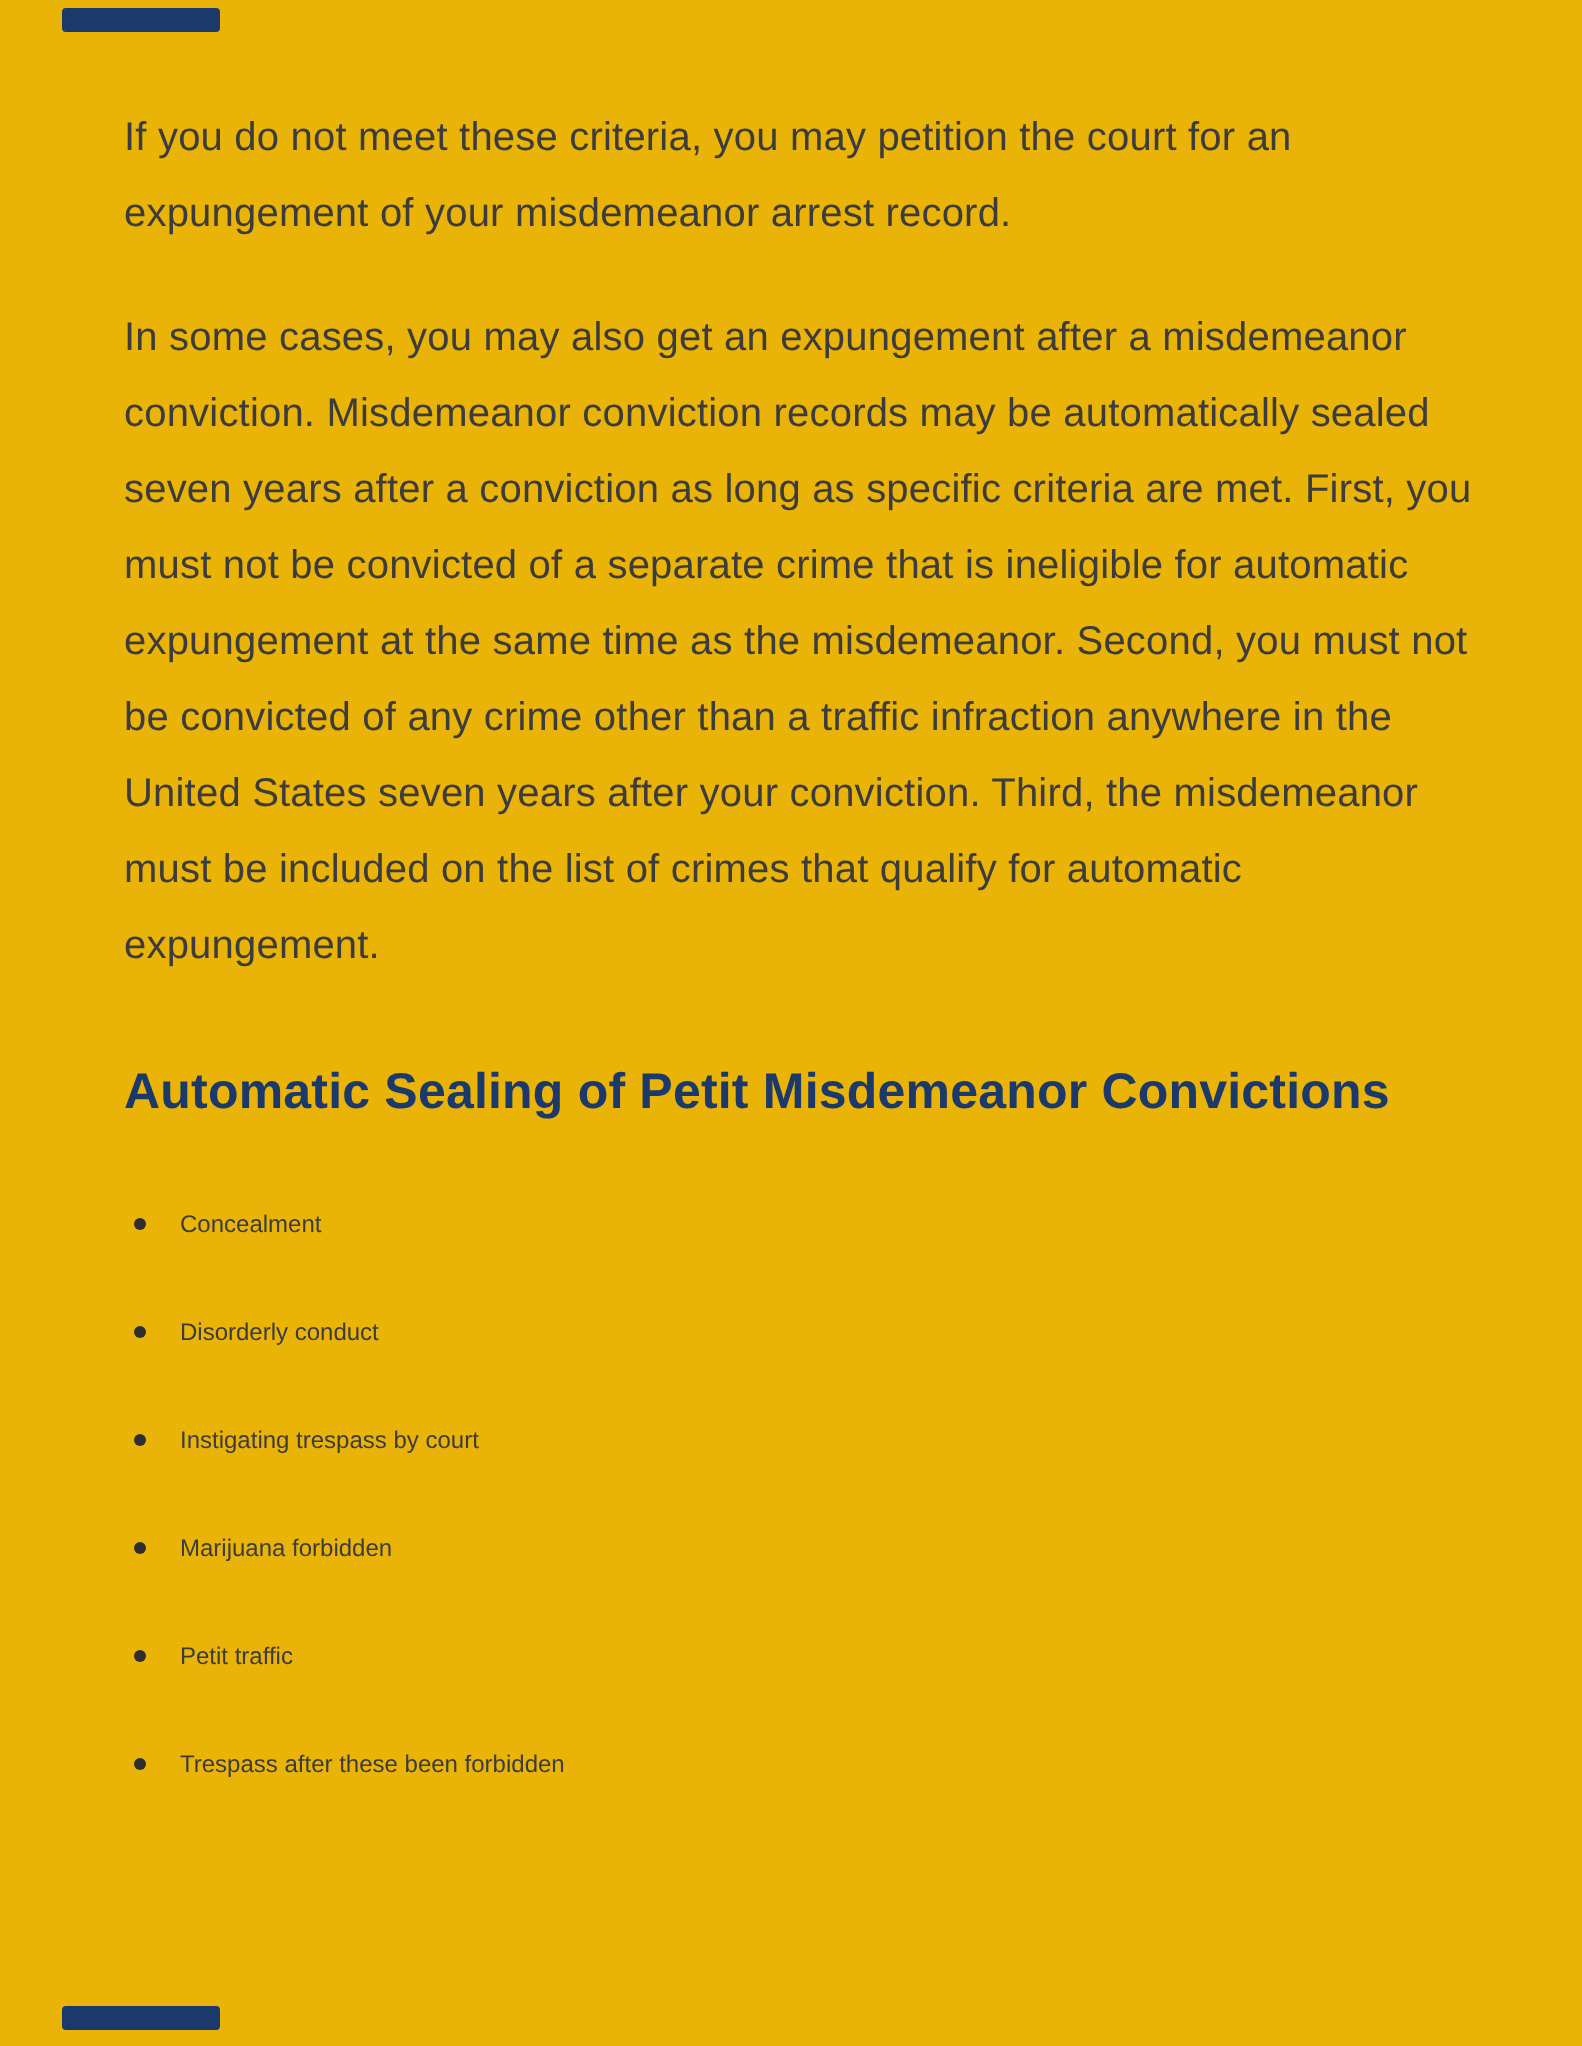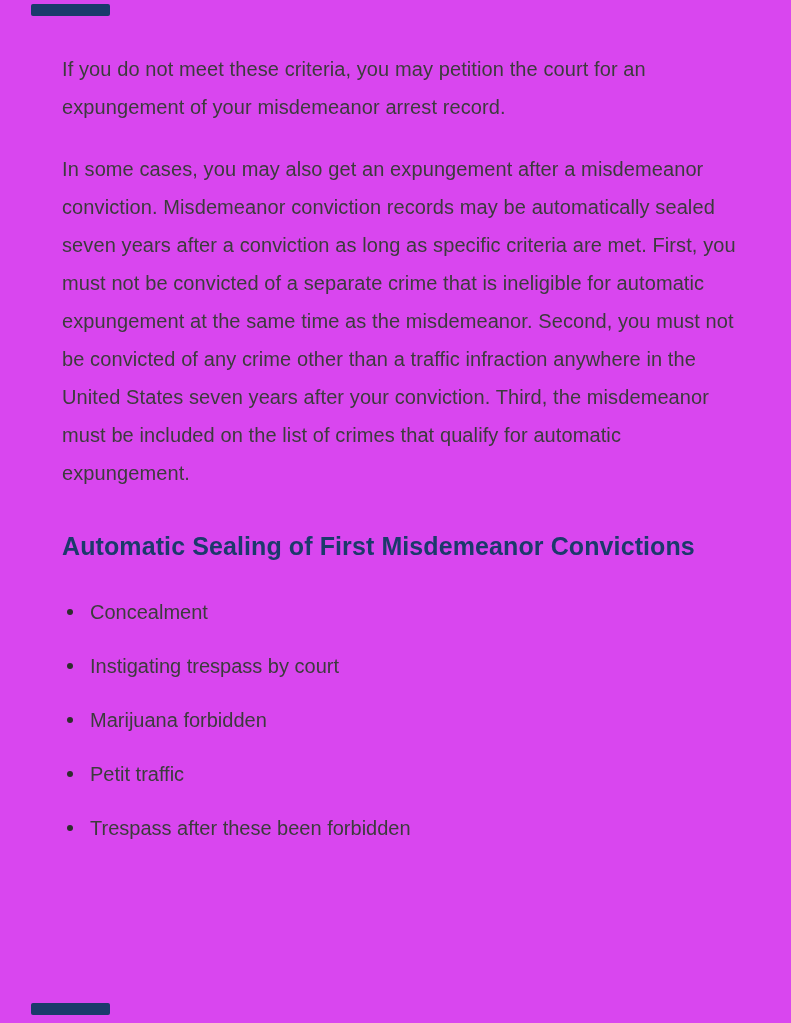--- a/index.html
+++ b/index.html
@@ -10,21 +10,21 @@
     width: 791px;
     height: 1023px;
     background: #ffffff;
     position: relative;
     overflow: hidden;
     font-family: "Liberation Sans", sans-serif;
   }
   .page {
     position: absolute;
     inset: 0;
-    background: #d946ef;
+    background: #eab308;
   }
   
   .clipped-sliver {
     position: absolute;
     left: 31px;
     width: 79px;
     height: 12px;
     background: #1b3a6b;
     border-radius: 2px;
   }
@@ -55,21 +55,21 @@
   }
   .doc ul {
     list-style: none;
     margin: 0;
     padding: 0;
   }
   .doc li {
     position: relative;
     padding-left: 28px;
     margin-bottom: 24px;
-    font-size: 20px;
+    font-size: 12px;
     line-height: 30px;
   }
   .doc li::before {
     content: "";
     position: absolute;
     left: 5px;
     top: 12px;
     width: 6px;
     height: 6px;
     border-radius: 50%;
@@ -82,25 +82,28 @@
 <div class="page">
 
   <div class="clipped-sliver top"></div>
 
   <div class="doc">
 
     <p>If you do not meet these criteria, you may petition the court for an expungement of your misdemeanor arrest record.</p>
 
     <p>In some cases, you may also get an expungement after a misdemeanor conviction. Misdemeanor conviction records may be automatically sealed seven years after a conviction as long as specific criteria are met. First, you must not be convicted of a separate crime that is ineligible for automatic expungement at the same time as the misdemeanor. Second, you must not be convicted of any crime other than a traffic infraction anywhere in the United States seven years after your conviction. Third, the misdemeanor must be included on the list of crimes that qualify for automatic expungement.</p>
 
-    <h2>Automatic Sealing of First Misdemeanor Convictions</h2>
+    <h2>Automatic Sealing of Petit Misdemeanor Convictions</h2>
 
     <ul>
       <li>
         <span>Concealment</span>
+      </li>
+      <li>
+        <span>Disorderly conduct</span>
       </li>
       <li>
         <span>Instigating trespass by court</span>
       </li>
       <li>
         <span>Marijuana forbidden</span>
       </li>
       <li>
         <span>Petit traffic</span>
       </li>

